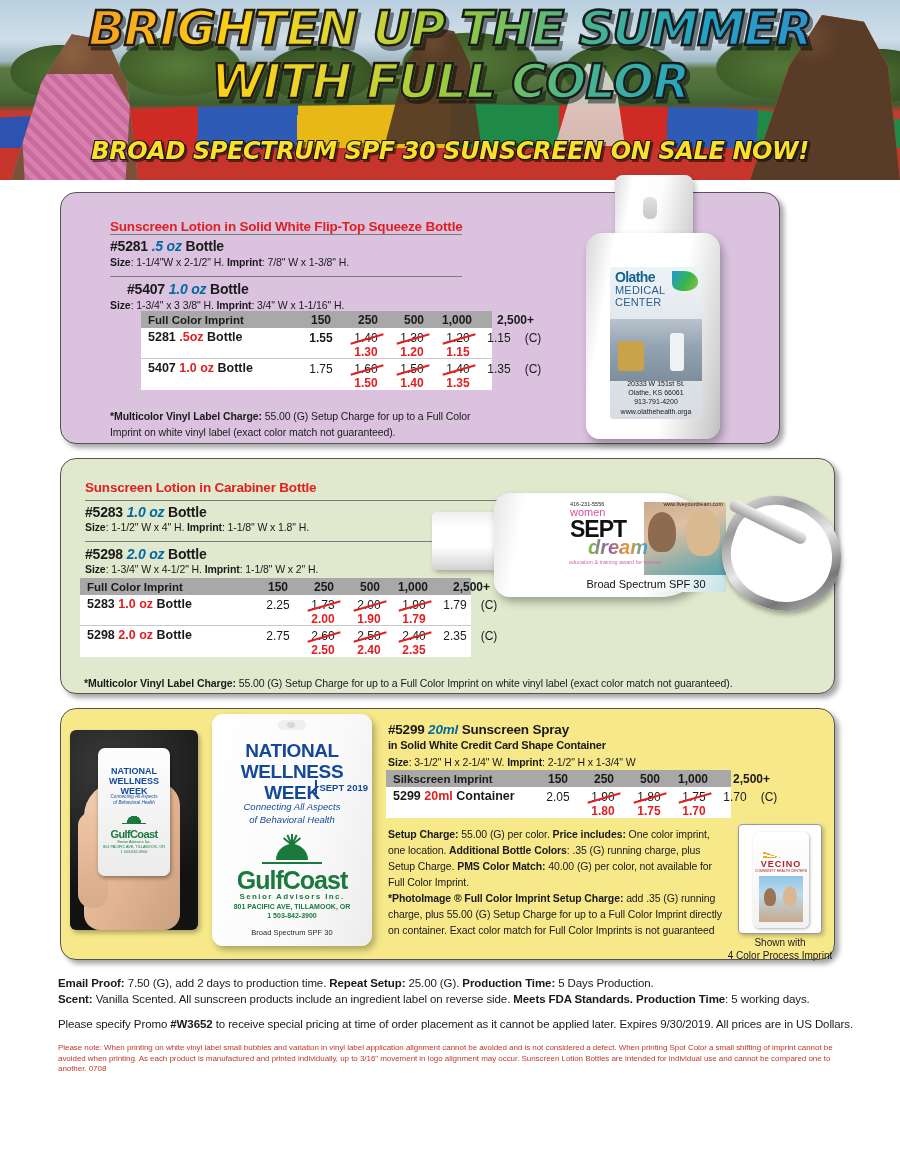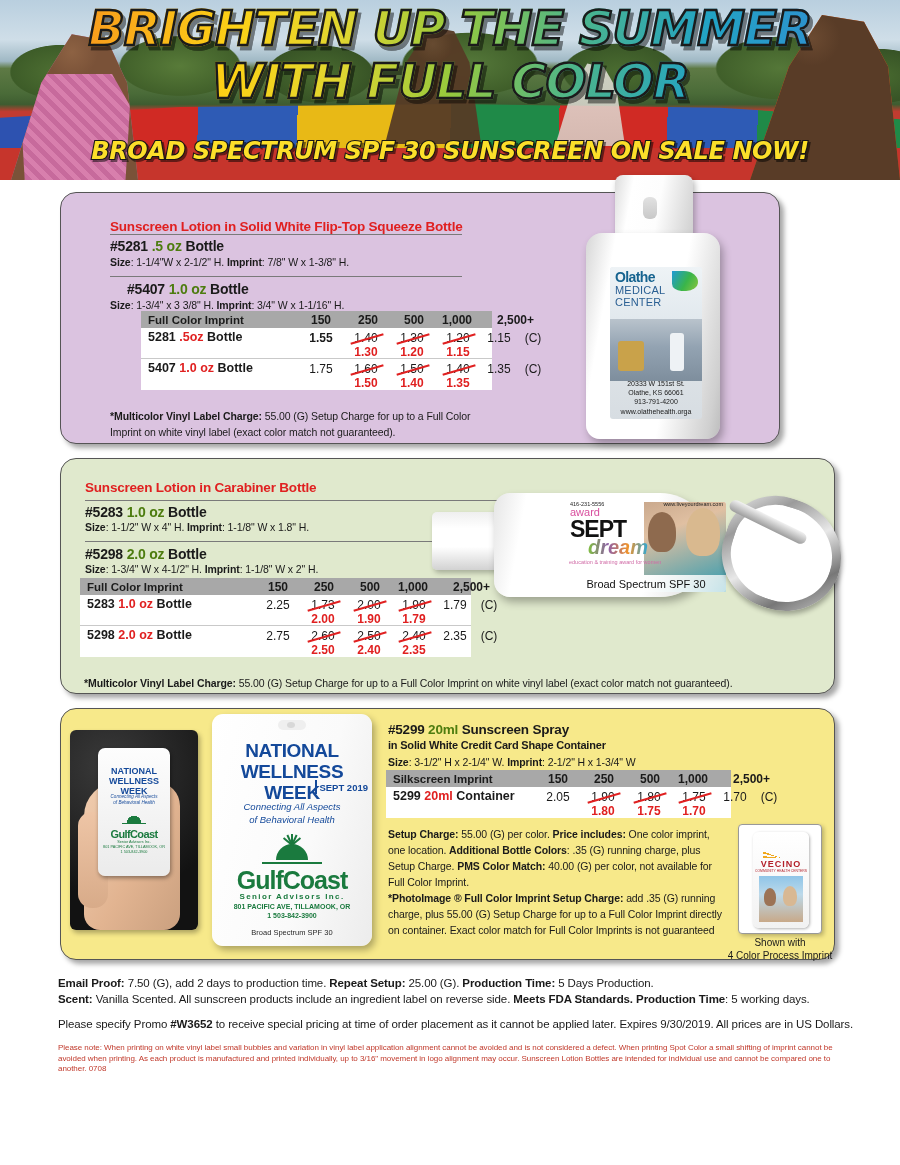--- a/index.html
+++ b/index.html
@@ -141,21 +141,21 @@
   .rule { position: absolute; height: 1px; background: #7a7a7a; }
 
   .item-line {
     position: absolute;
     font-size: 14px;
     font-weight: bold;
     color: #1a1a1a;
     white-space: nowrap;
     letter-spacing: -0.2px;
   }
-  .item-line .oz { color: #4d7c0f; }
+  .item-line .oz { color: #0369a1; font-style: italic; }
   .size-line {
     position: absolute;
     font-size: 10.5px;
     color: #1a1a1a;
     white-space: nowrap;
     letter-spacing: -0.1px;
   }
   .size-line b { font-weight: bold; }
 
   
@@ -593,21 +593,21 @@
 </div>
 
 <div class="carab">
   <div class="c-cap"></div>
   <div class="c-body">
     <div class="c-hole"></div>
     <div class="c-label">
       <div class="c-label-photo"></div>
       <div class="c-phone">416-231-5556</div>
       <div class="c-web">www.liveyourdream.com</div>
-      <div class="c-live">award</div>
+      <div class="c-live">women</div>
       <div class="c-your">SEPT</div>
       <div class="c-dream">dream</div>
       <div class="c-tag">education &amp; training award for women</div>
       <div class="c-spf">Broad Spectrum SPF 30</div>
     </div>
   </div>
   <div class="clip">
     <div class="clip-ring"></div>
     <div class="clip-gate"></div>
   </div>

